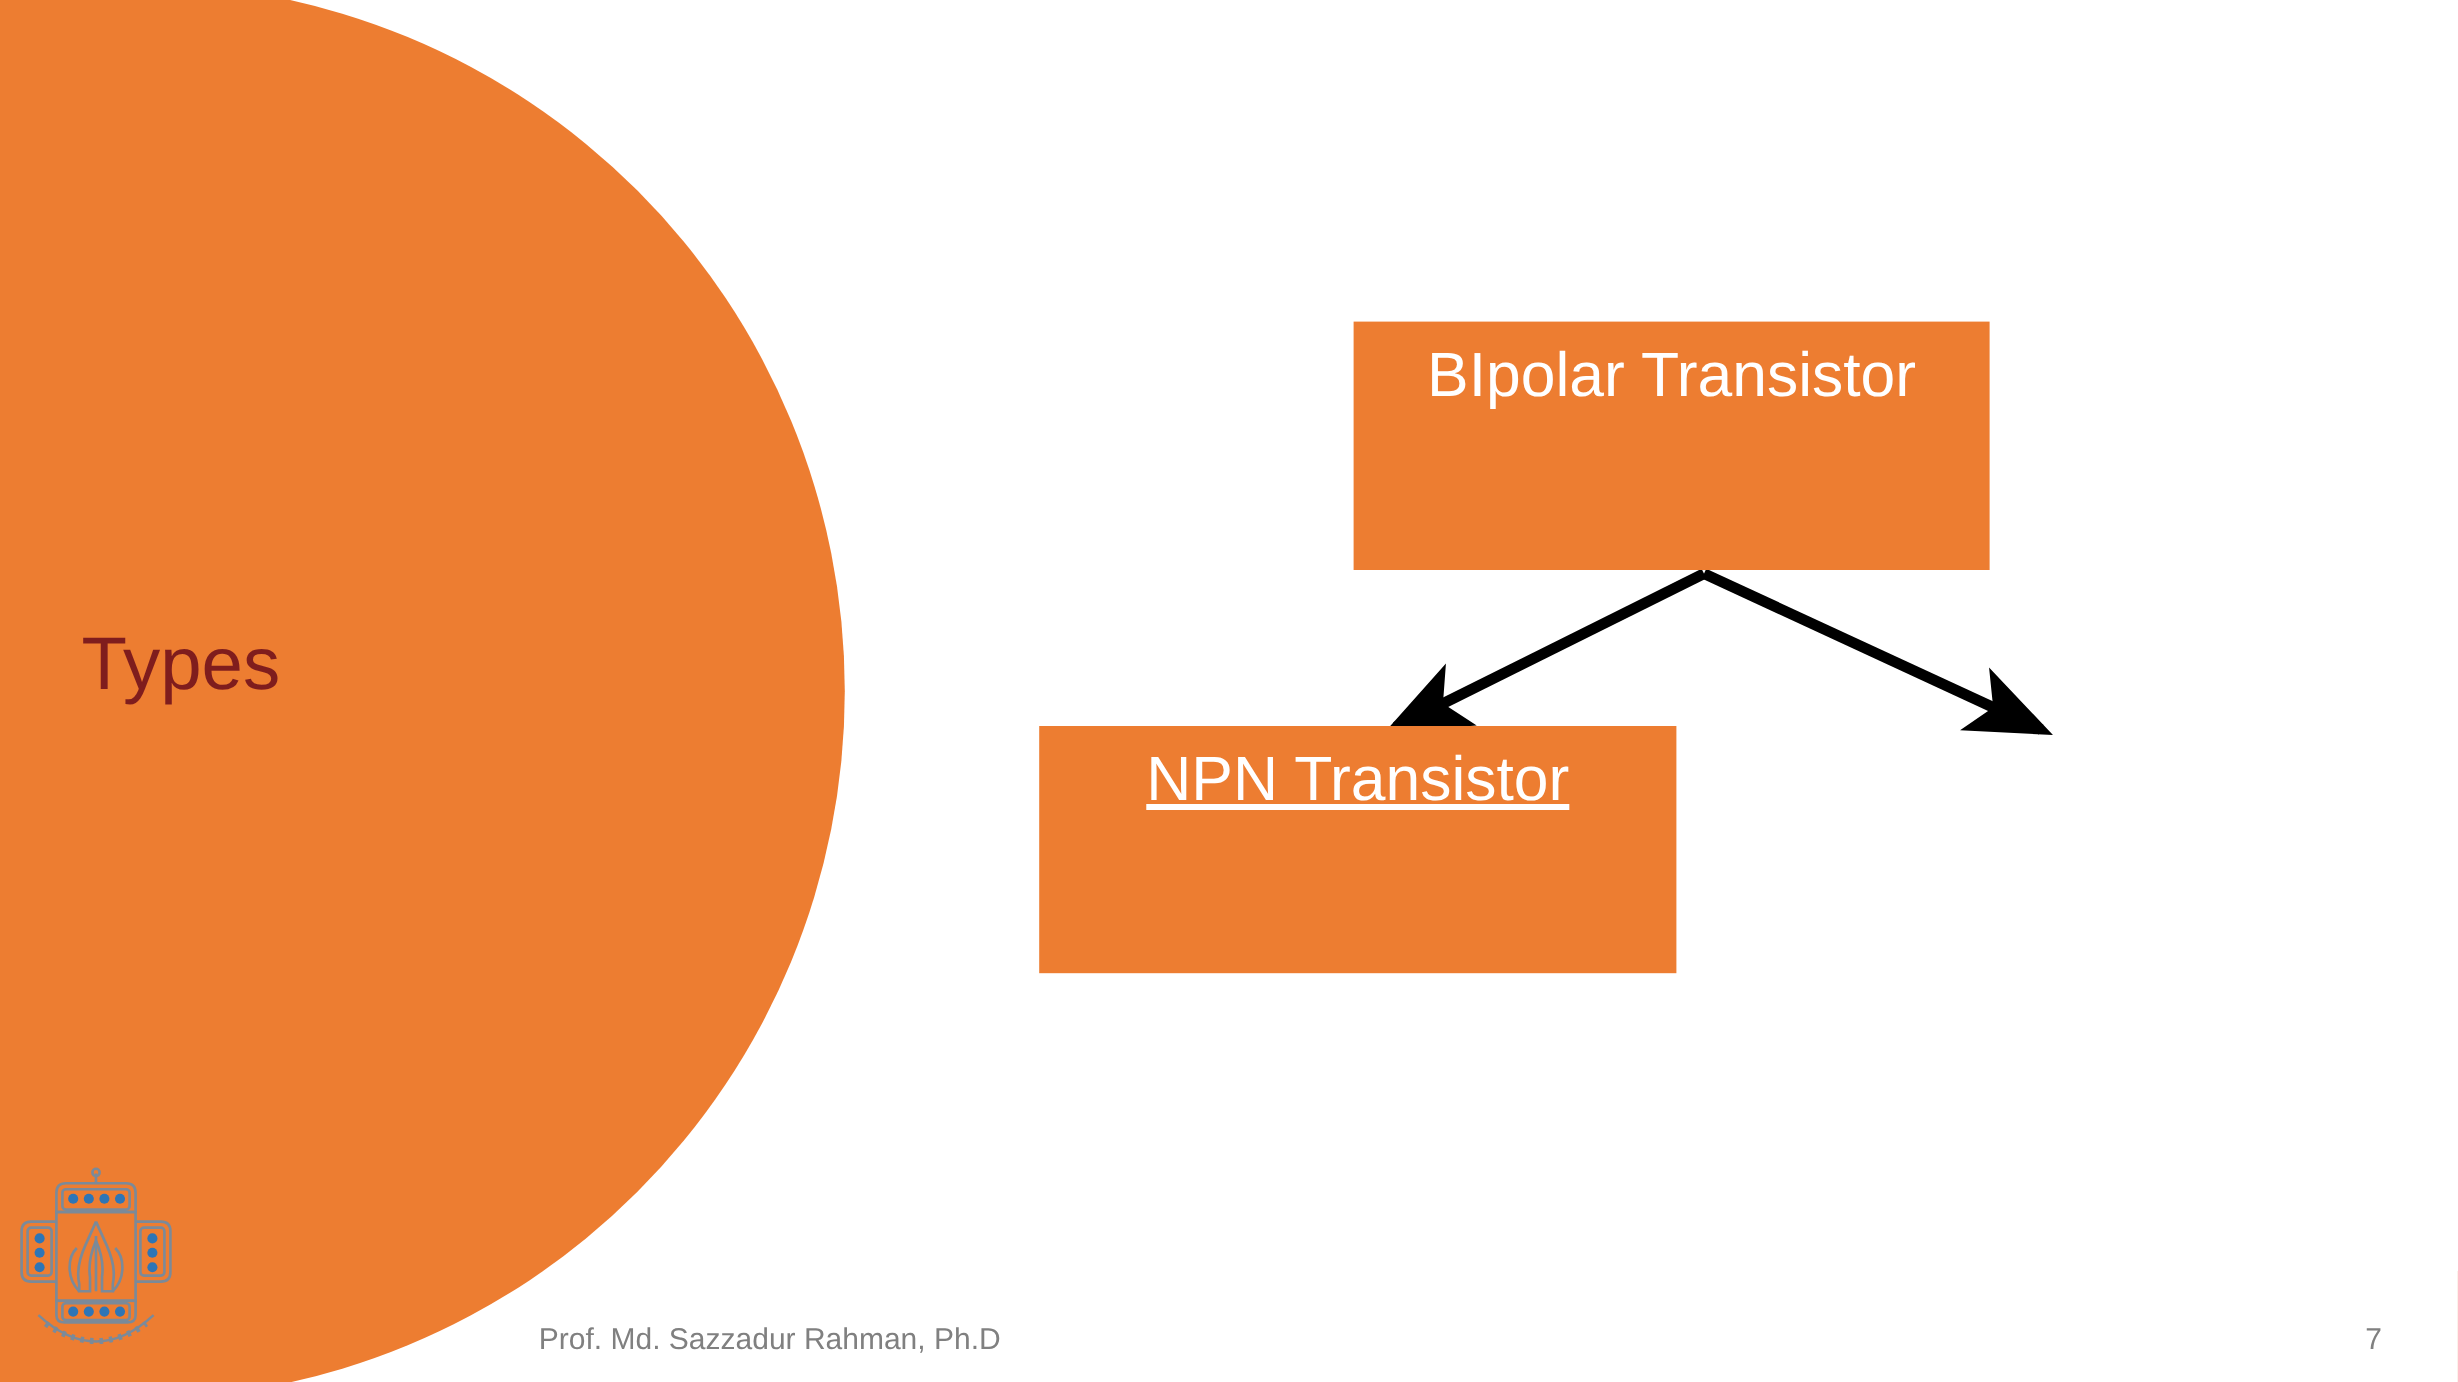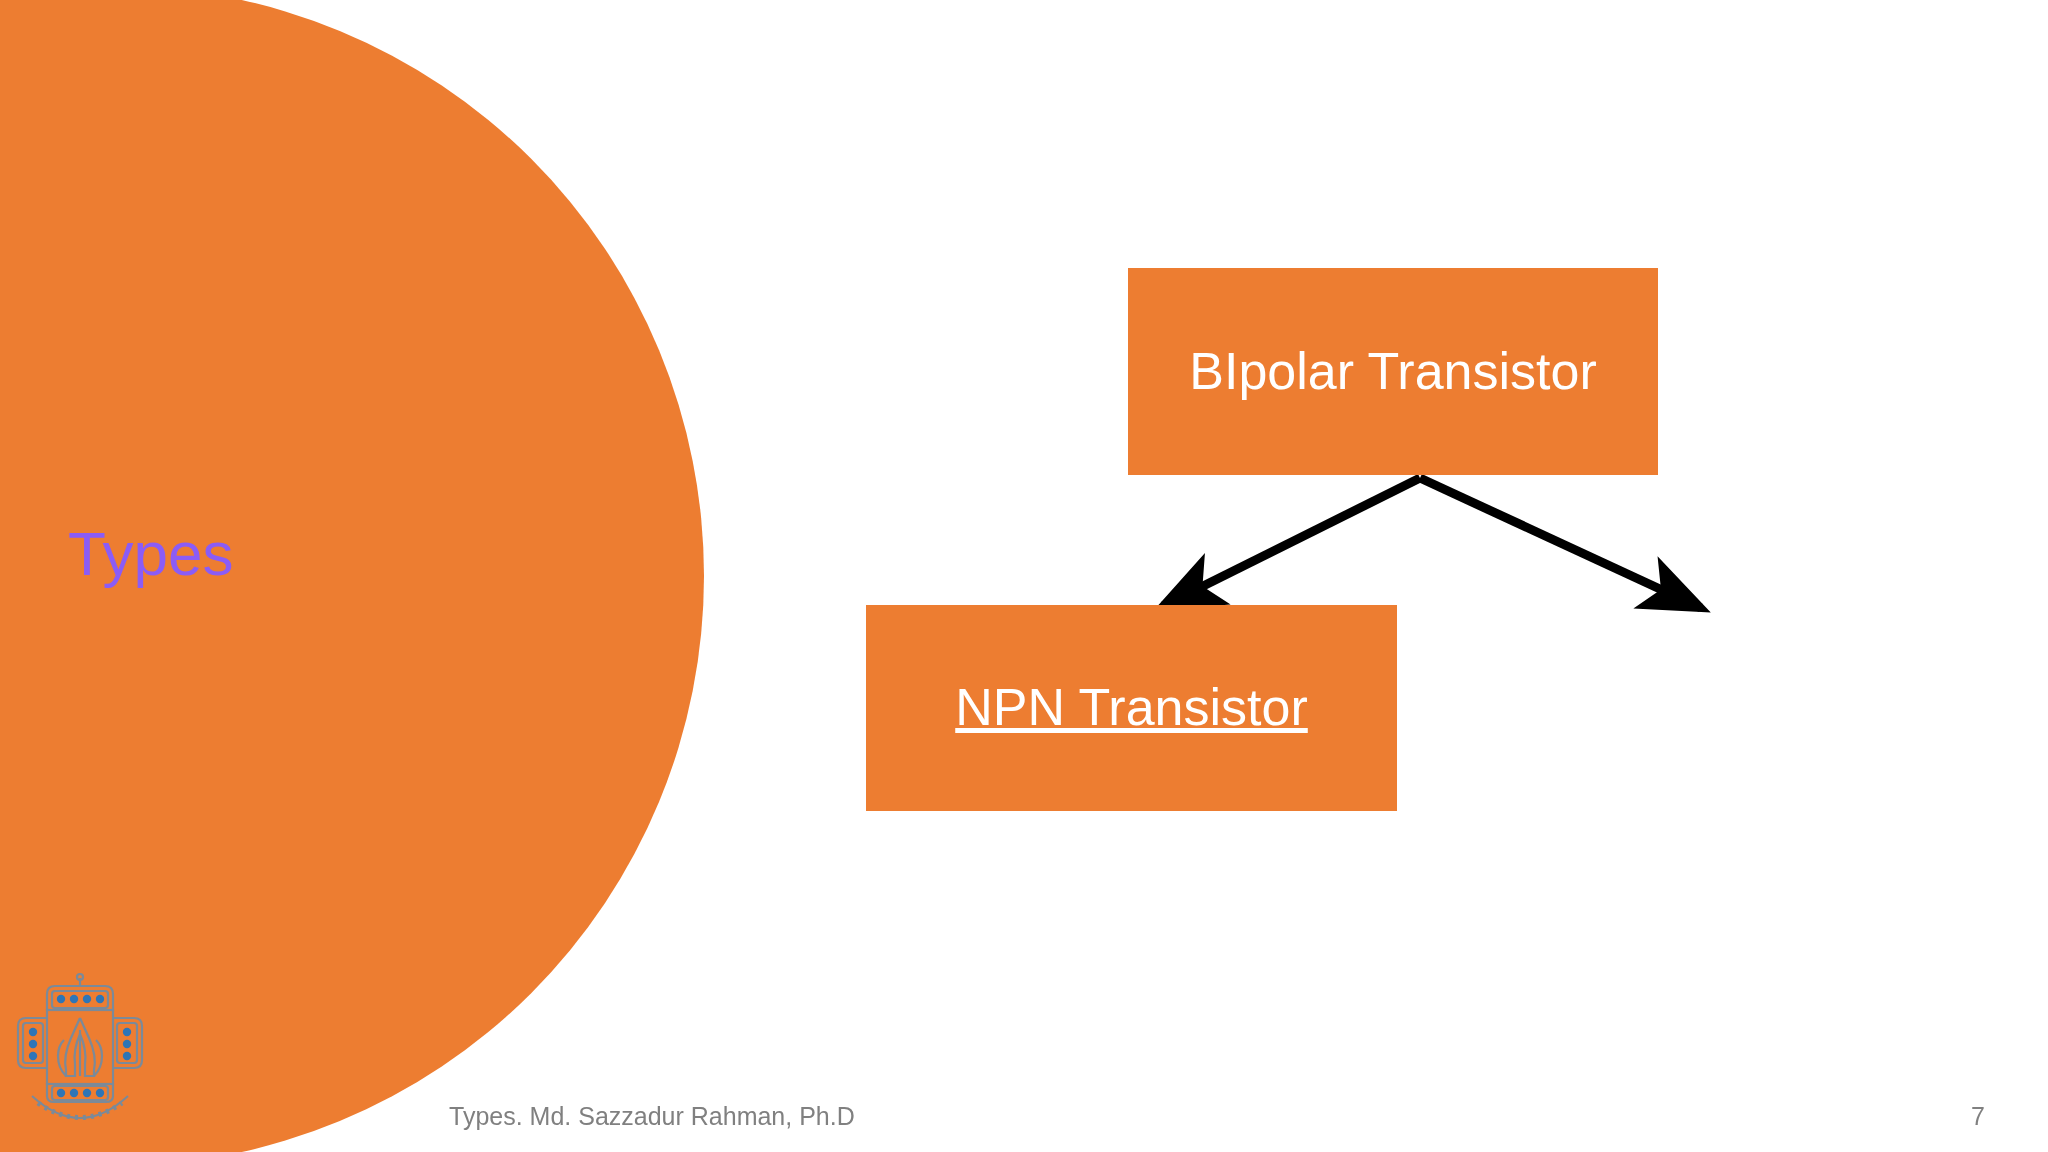--- a/index.html
+++ b/index.html
@@ -29,21 +29,21 @@
     height: 1180px;
     border-radius: 50%;
     background: #ED7D31;
   }
 
   .title-text {
     position: absolute;
     left: 68px;
     top: 520px;
     width: 520px;
-    color: #8b5cf6;
+    color: #7f1d1d;
     font-size: 62px;
     line-height: 1.1;
     font-weight: 400;
     letter-spacing: 0px;
     white-space: nowrap;
   }
 
   
   .logo {
     position: absolute;
@@ -67,28 +67,27 @@
     position: absolute;
     left: 0; top: 0;
     width: 2048px; height: 1152px;
   }
 
   .node {
     position: absolute;
     background: #ED7D31;
     color: #FFFFFF;
     display: flex;
-    align-items: center;
     justify-content: center;
     text-align: center;
     font-size: 52px;
     line-height: 1.15;
     font-weight: 400;
     box-sizing: border-box;
-    padding: 0 10px;
+    padding: 16px 10px;
   }
 
   .node-root {
     left: 1128px;
     top: 268px;
     width: 530px;
     height: 207px;
   }
   .node-npn {
     left: 866px;
@@ -200,17 +199,17 @@
     <div class="node node-root">
       <span>BIpolar Transistor</span>
     </div>
 
     <div class="node node-npn">
       <span>NPN Transistor</span>
     </div>
 
   </div>
 
-  <div class="footer-name">Types. Md. Sazzadur Rahman, Ph.D</div>
+  <div class="footer-name">Prof. Md. Sazzadur Rahman, Ph.D</div>
 
   <div class="footer-page">7</div>
 
 </div>
 
 </body></html>

